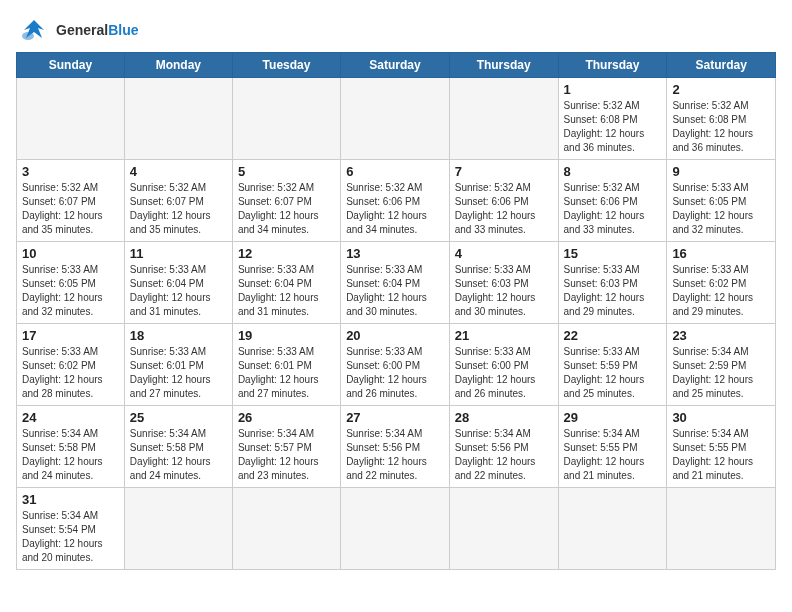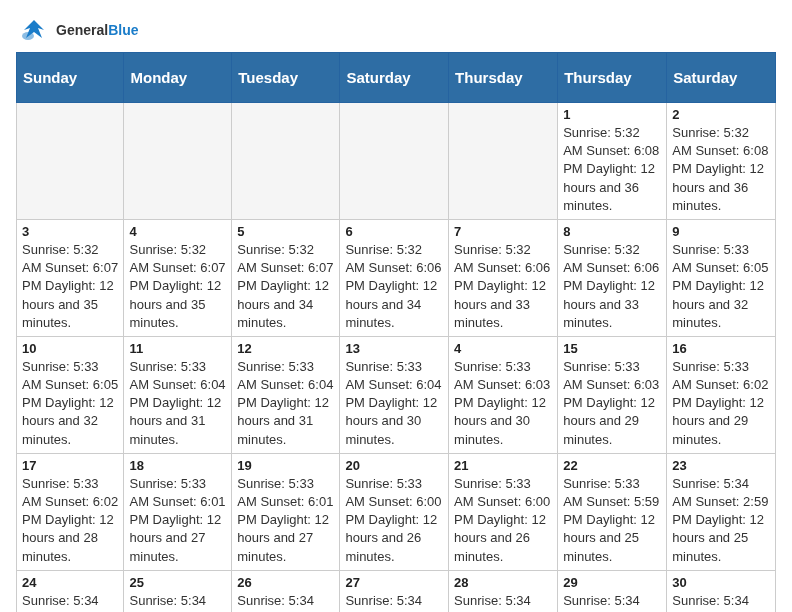--- a/index.html
+++ b/index.html
@@ -47,23 +47,23 @@
     }
     .calendar {
       width: 100%;
       border-collapse: collapse;
       border: 1px solid #ccc;
       font-size: 10.5px;
     }
     .calendar thead tr th {
       background-color: #2e6da4;
       color: #fff;
-      text-align: left;
-      padding: 16px 6px;
-      font-size: 15px;
+      text-align: center;
+      padding: 5px 6px;
+      font-size: 12px;
       font-weight: bold;
       border: 1px solid #2563a0;
     }
     .calendar tbody tr td {
       border: 1px solid #ccc;
       vertical-align: top;
       padding: 4px 5px;
       width: 113px;
       min-height: 70px;
       background: #fff;
@@ -73,21 +73,21 @@
     }
     .day-number {
       font-size: 13px;
       font-weight: bold;
       color: #222;
       display: block;
       margin-bottom: 2px;
     }
     .day-info {
       color: #333;
-      font-size: 13px;
+      font-size: 10px;
       line-height: 1.4;
     }
     .last-row td {
       border-bottom: 1px solid #ccc;
       margin-left: 17px;
     }
   </style>
 </head>
 <body>
 

